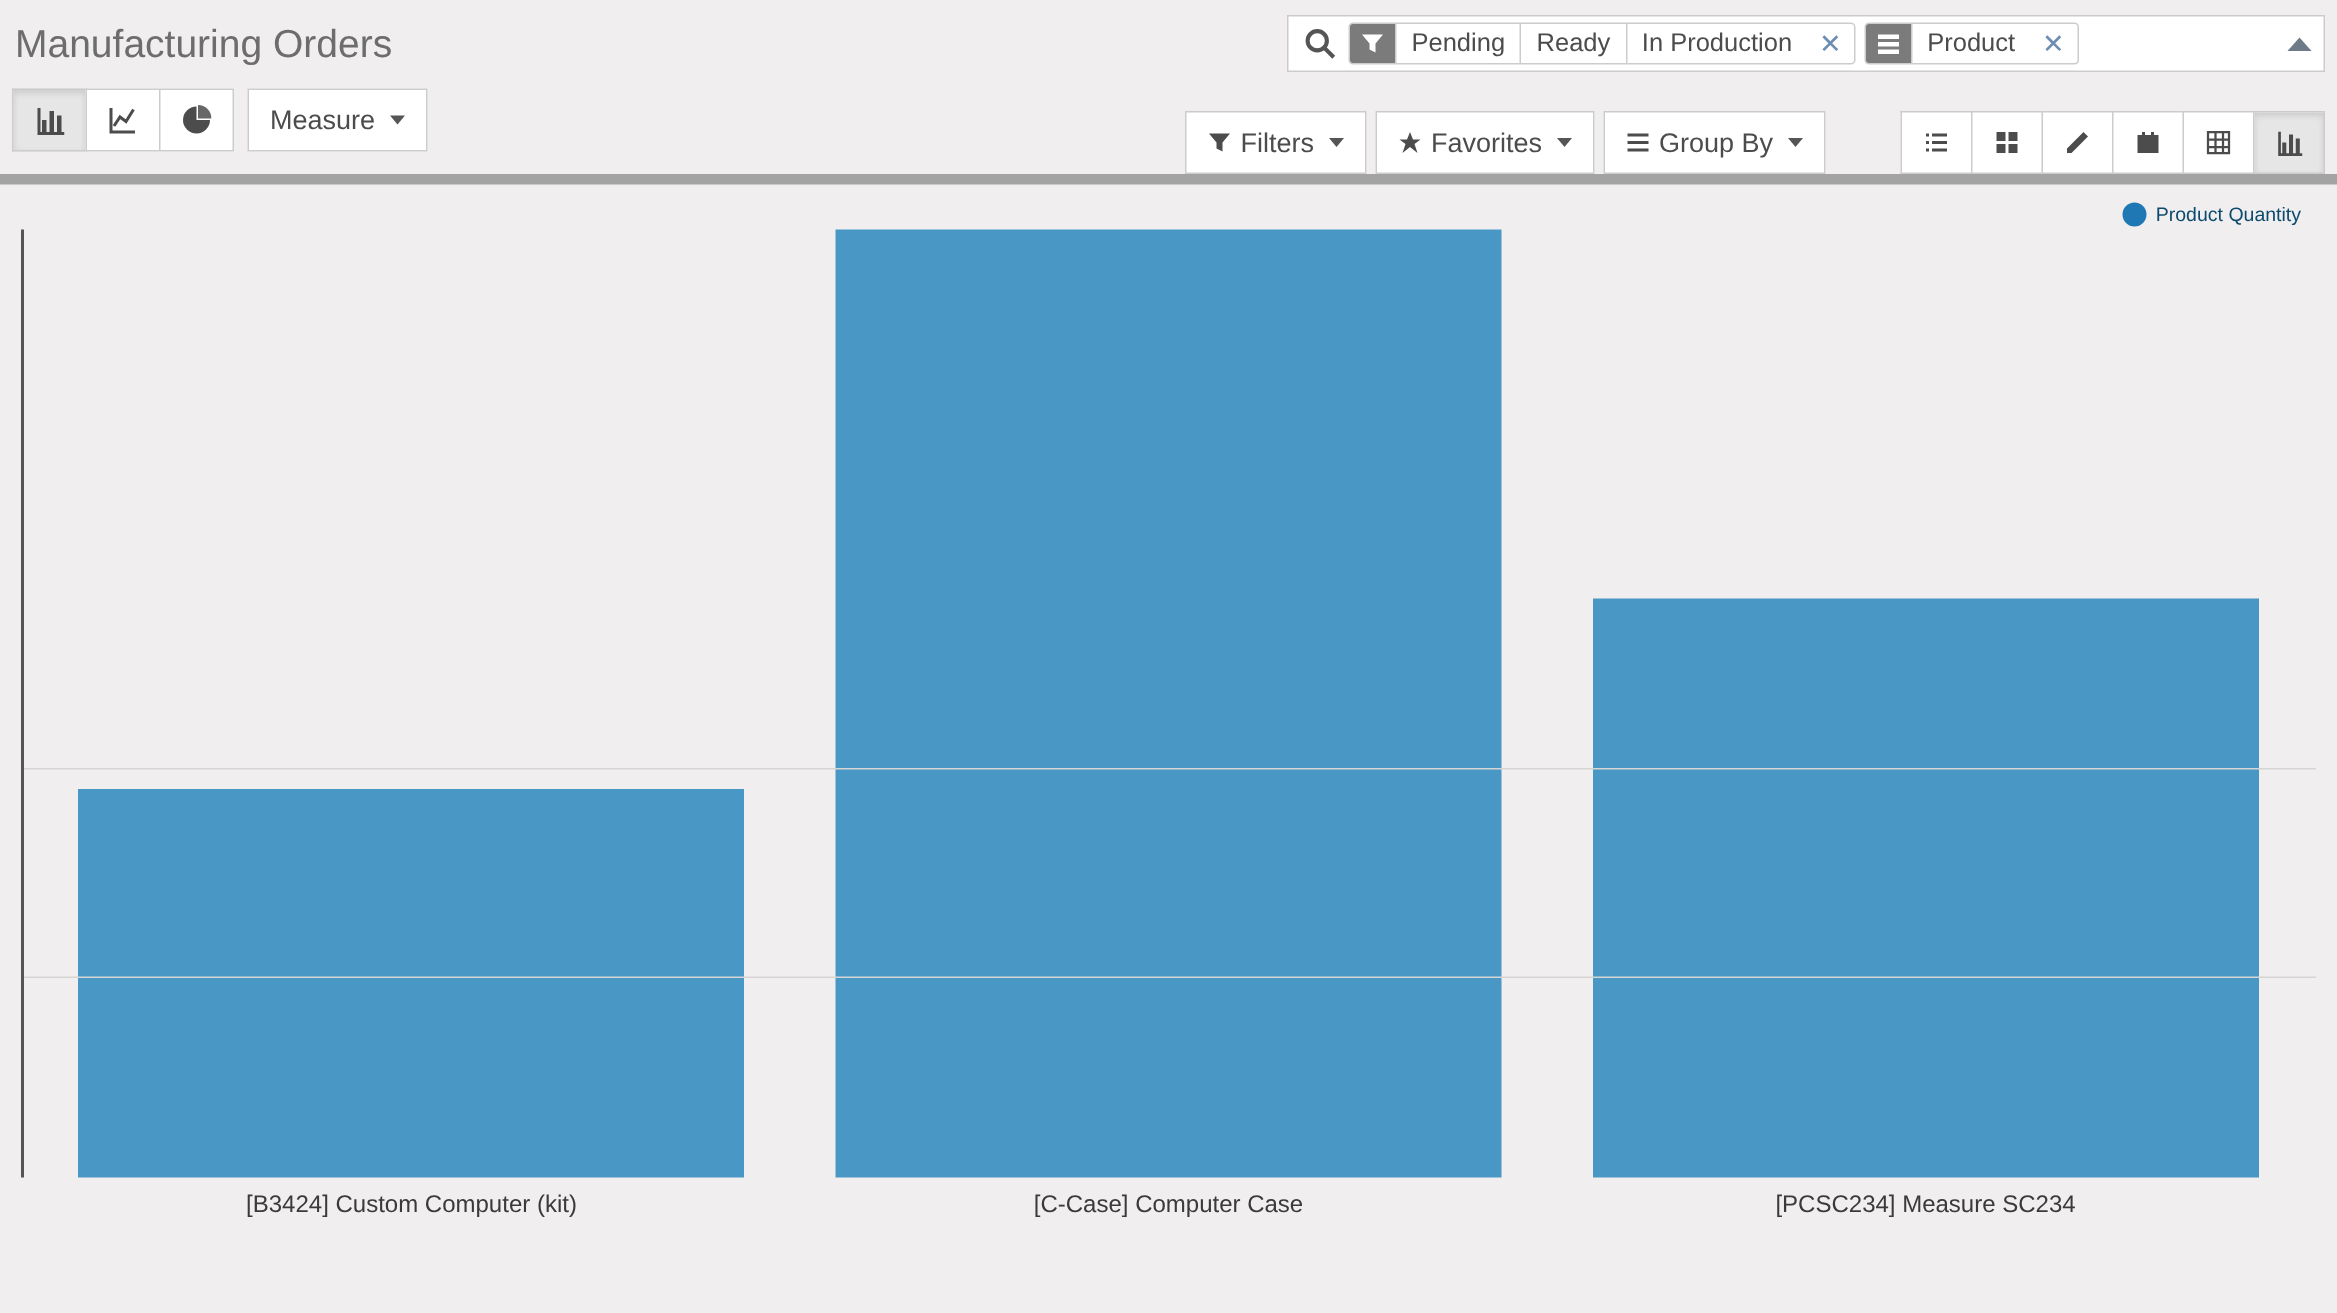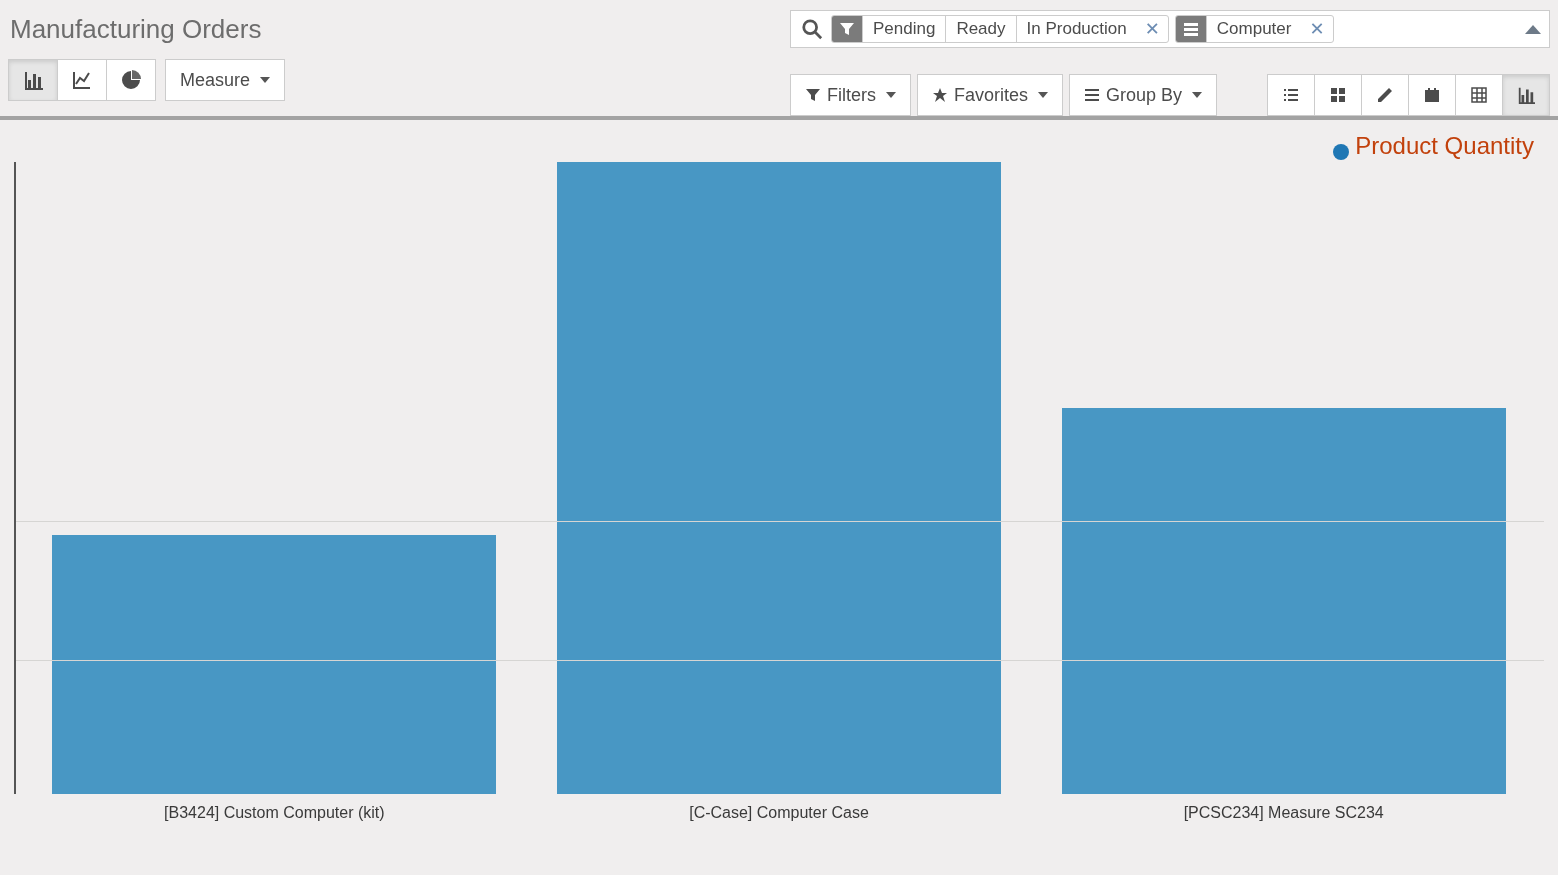--- a/index.html
+++ b/index.html
@@ -9,21 +9,21 @@
   background: #f0eeee;
   color: #4c4c4c;
   width: 1558px;
   height: 875px;
   overflow: hidden;
 }
 .control-panel {
   display: flex;
   align-items: flex-start;
   padding: 10px 8px 0 8px;
-  border-bottom: 4px solid #a3a3a3;
+  border-bottom: 7px solid #a3a3a3;
 }
 .cp-left { display: flex; flex-direction: column; margin-right: auto; }
 .page-title {
   font-size: 26px;
   font-weight: 400;
   color: #6d6d6d;
   margin: 4px 0 14px 2px;
 }
 .toolbar-row { display: flex; gap: 9px; align-items: center; margin-bottom: 12px; }
 .btn-group { display: inline-flex; }
@@ -44,21 +44,21 @@
 .btn-group .btn:last-child { border-right-width: 1px; }
 .btn.active { background: #e6e6e6; box-shadow: inset 0 2px 4px rgba(0,0,0,0.12); }
 .caret {
   display: inline-block; width: 0; height: 0;
   border-left: 5px solid transparent; border-right: 5px solid transparent;
   border-top: 6px solid #555; margin-left: 4px;
 }
 .cp-right { display: flex; flex-direction: column; align-items: flex-end; gap: 10px; }
 .searchbar {
   display: flex; align-items: center; background: #fff;
-  border: 1px solid #ccc; height: 38px; width: 760px;
+  border: 1px solid #ccc; height: 38px; width: 692px;
   padding: 0 8px 0 10px; position: relative;
 }
 .search-icon { font-size: 22px; color: #666; margin-right: 8px; }
 .facet {
   display: inline-flex; align-items: stretch; height: 28px;
   border: 1px solid #ccc; border-radius: 3px; margin-right: 6px;
   font-size: 17px; overflow: hidden;
 }
 .facet-icon {
   background: #7b7b7b; color: #fff; width: 30px;
@@ -77,22 +77,22 @@
 .search-toggler {
   width: 0; height: 0; border-left: 8px solid transparent;
   border-right: 8px solid transparent; border-bottom: 9px solid #6d7a88;
   cursor: pointer;
 }
 .bottom-controls { display: flex; justify-content: space-between; width: 760px; align-items: center; margin-top: 16px;}
 .left-controls { display:flex; gap:6px; }
 .view-switch { display: inline-flex; }
 .chart-area-wrap { padding: 6px 6px 0 6px; }
 .legend {
-  display: flex; justify-content: flex-end; align-items: flex-end;
-  gap: 6px; font-size: 24px; color: #c2410c; padding: 6px 18px 2px 0;
+  display: flex; justify-content: flex-end; align-items: flex-start;
+  gap: 6px; font-size: 13px; color: #0c4a6e; padding: 6px 18px 2px 0;
 }
 .legend-dot {
   width: 16px; height: 16px; border-radius: 50%;
   background: #1f77b4; display: inline-block;
 }
 .chart-area {
   position: relative; height: 680px; margin: 0 8px;
 }
 .y-axis-line {
   position: absolute; left: 0; top: 0; bottom: 48px;
@@ -181,21 +181,21 @@
         <span class="facet-val">In Production</span>
         <span class="facet-close">✕</span>
       </span>
 
       <span class="facet">
         <span class="facet-icon">
           <svg width="16" height="16" viewBox="0 0 16 16">
               <path fill="#fff" d="M1 2h14v3H1zM1 7h14v3H1zM1 12h14v3H1z"></path>
             </svg>
         </span>
-        <span class="facet-val">Computer</span>
+        <span class="facet-val">Product</span>
         <span class="facet-close">✕</span>
       </span>
 
       <input class="search-input" style="">
       <span class="search-toggler"></span>
     </div>
 
     <div class="bottom-controls">
       <div class="left-controls">
         <button class="btn">

